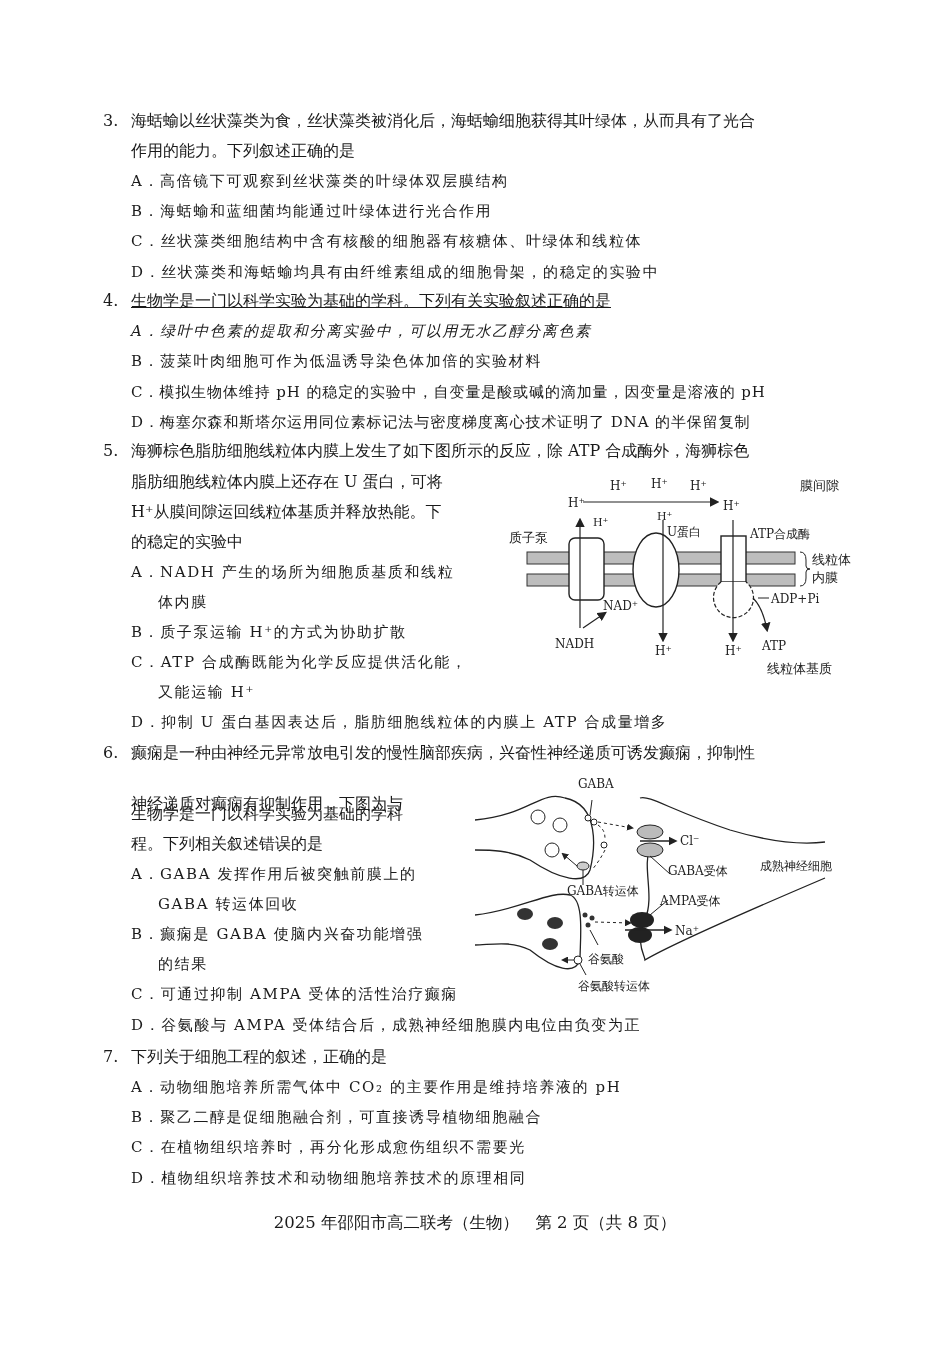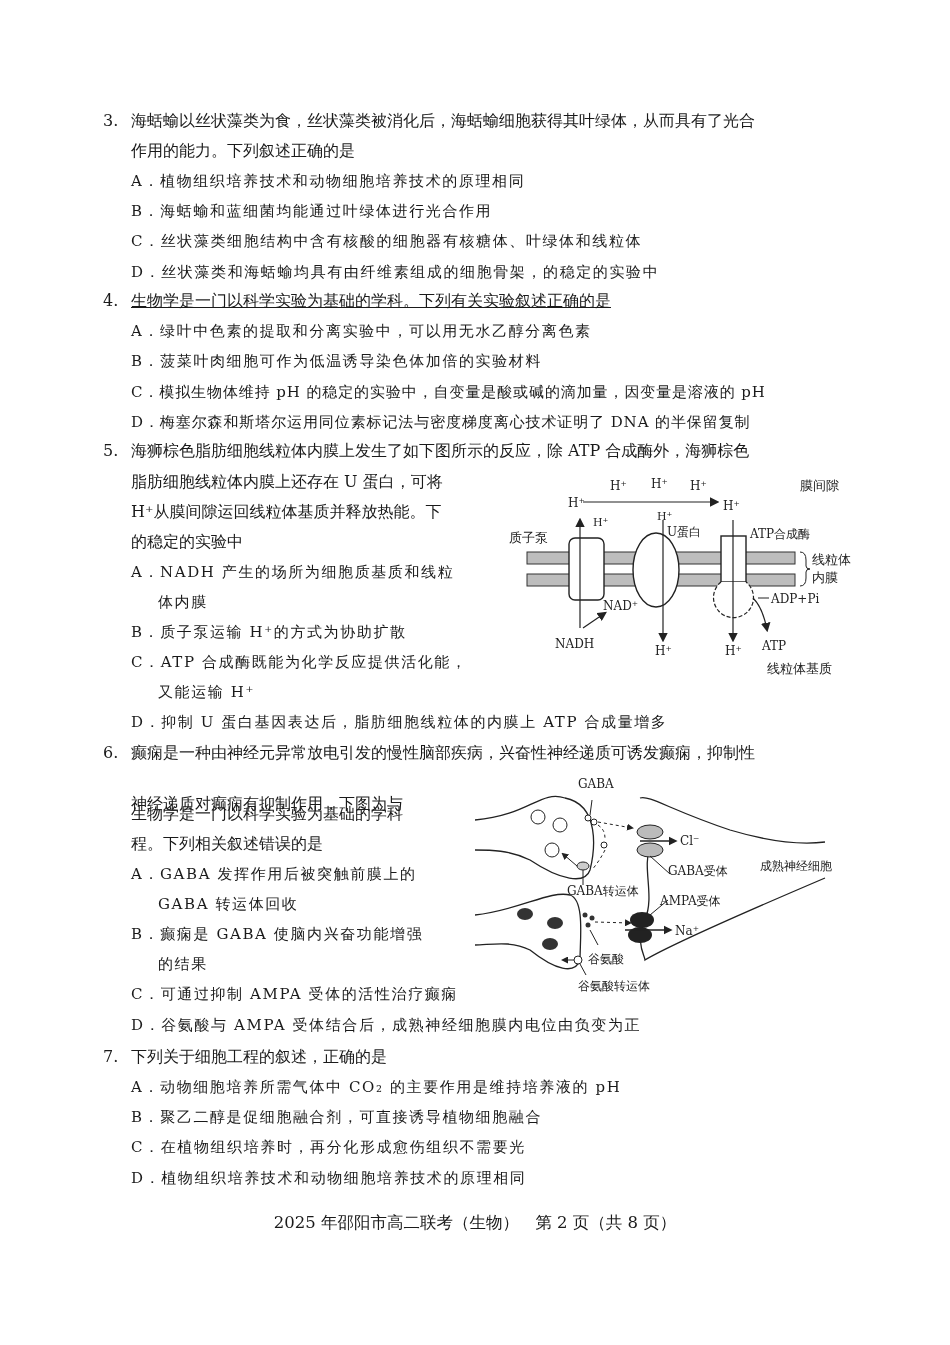--- a/index.html
+++ b/index.html
@@ -10,29 +10,29 @@
   .opt{position:absolute;left:131px;white-space:nowrap;font-size:15px;letter-spacing:1.6px;}
   .footer{position:absolute;top:1212px;left:0;width:950px;text-align:center;font-size:16.5px;}
   svg text{font-family:"DejaVu Serif","Liberation Serif",serif;fill:#222;}
 </style>
 </head>
 <body>
 
 <div>
   <div class="line" style="top:111px;left:103px;"><span class="num">3.</span><span>海蛞蝓以丝状藻类为食，丝状藻类被消化后，海蛞蝓细胞获得其叶绿体，从而具有了光合</span></div>
   <div class="line" style="top:141px;left:131px;">作用的能力。下列叙述正确的是</div>
-  <div class="opt" style="top:172px;">A．植物组织培养技术和动物细胞培养技术的原理相同</div>
+  <div class="opt" style="top:172px;">A．高倍镜下可观察到丝状藻类的叶绿体双层膜结构</div>
   <div class="opt" style="top:202px;">B．海蛞蝓和蓝细菌均能通过叶绿体进行光合作用</div>
   <div class="opt" style="top:232px;">C．丝状藻类细胞结构中含有核酸的细胞器有核糖体、叶绿体和线粒体</div>
   <div class="opt" style="top:263px;">D．丝状藻类和海蛞蝓均具有由纤维素组成的细胞骨架，的稳定的实验中</div>
 </div>
 
 <div>
   <div class="line" style="top:291px;left:103px;text-decoration:underline;"><span class="num">4.</span><span>生物学是一门以科学实验为基础的学科。下列有关实验叙述正确的是</span></div>
-  <div class="opt" style="top:322px;">A．绿叶中色素的提取和分离实验中，可以用无水乙醇分离色素</div>
+  <div class="opt" style="top:322px;font-style:italic;">A．绿叶中色素的提取和分离实验中，可以用无水乙醇分离色素</div>
   <div class="opt" style="top:352px;">B．菠菜叶肉细胞可作为低温诱导染色体加倍的实验材料</div>
   <div class="opt" style="top:383px;letter-spacing:0.9px;">C．模拟生物体维持 pH 的稳定的实验中，自变量是酸或碱的滴加量，因变量是溶液的 pH</div>
   <div class="opt" style="top:413px;letter-spacing:0.9px;">D．梅塞尔森和斯塔尔运用同位素标记法与密度梯度离心技术证明了 DNA 的半保留复制</div>
 </div>
 
 <div>
   <div class="line" style="top:441px;left:103px;"><span class="num">5.</span><span>海狮棕色脂肪细胞线粒体内膜上发生了如下图所示的反应，除 ATP 合成酶外，海狮棕色</span></div>
   <div class="line" style="top:472px;left:131px;">脂肪细胞线粒体内膜上还存在 U 蛋白，可将</div>
   <div class="line" style="top:502px;left:131px;">H⁺从膜间隙运回线粒体基质并释放热能。下</div>
   <div class="line" style="top:532px;left:131px;">的稳定的实验中</div>

